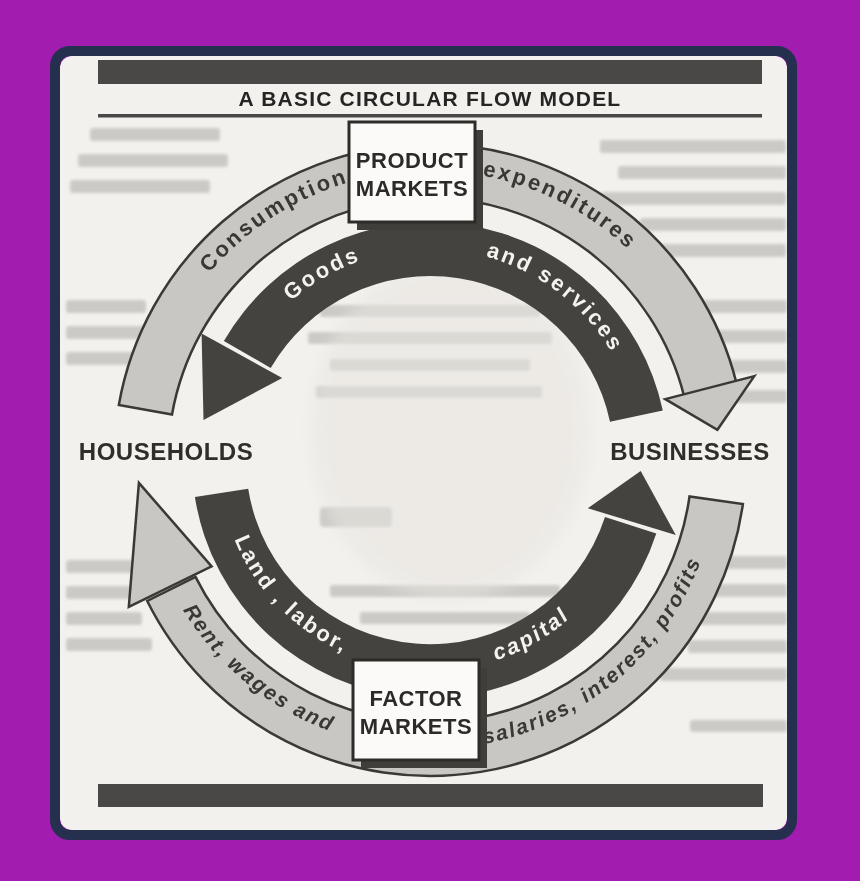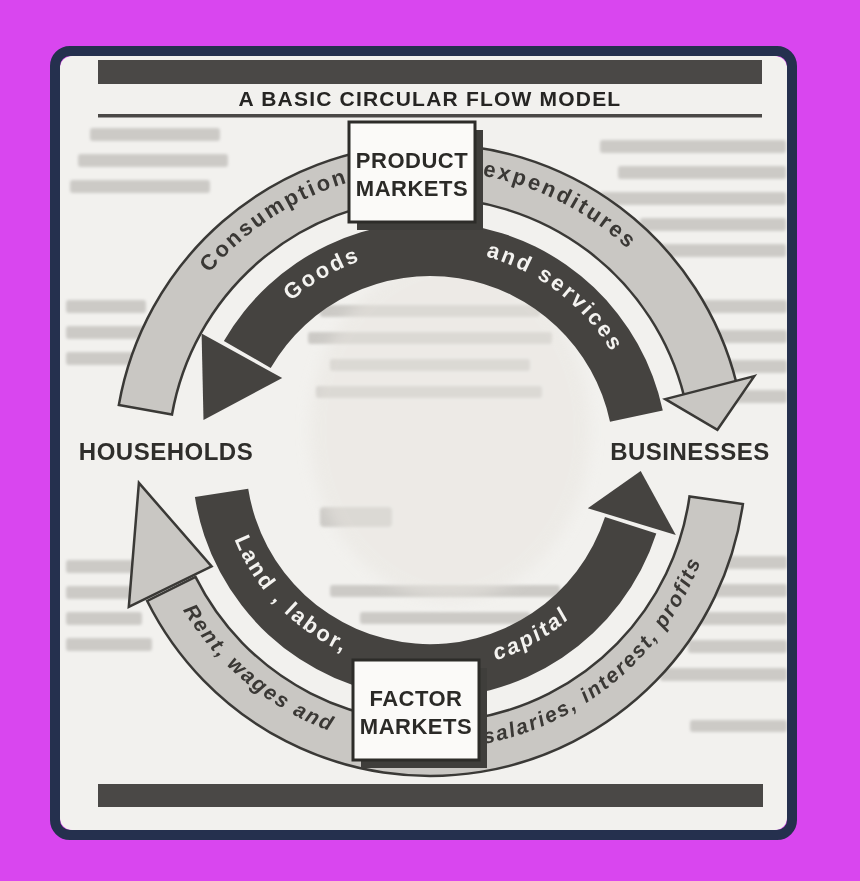--- a/index.html
+++ b/index.html
@@ -1,16 +1,16 @@
 <!DOCTYPE html>
 <html><head>
 <meta charset="utf-8">
 <style>
   html,body{margin:0;padding:0;background:#ffffff;}
-  .canvas{position:relative;width:860px;height:881px;background:#d946ef;overflow:hidden;
+  .canvas{position:relative;width:860px;height:881px;background:#a21caf;overflow:hidden;
           font-family:"Liberation Sans",sans-serif;}
   .scene{position:absolute;left:0;top:0;}
   .photo-frame{position:absolute;left:50px;top:46px;width:747px;height:794px;
                border:10px solid #25304e;border-radius:20px;box-sizing:border-box;
                pointer-events:none;}
   text{font-family:"Liberation Sans",sans-serif;}
   .title{font-weight:bold;font-size:21px;fill:#262523;letter-spacing:1.2px;text-anchor:middle;}
   .band-light{stroke:#3a3936;stroke-width:2.5px;}
   .band-dark{stroke:none;}
   .ring-label{font-weight:bold;font-size:22px;letter-spacing:2.5px;}

